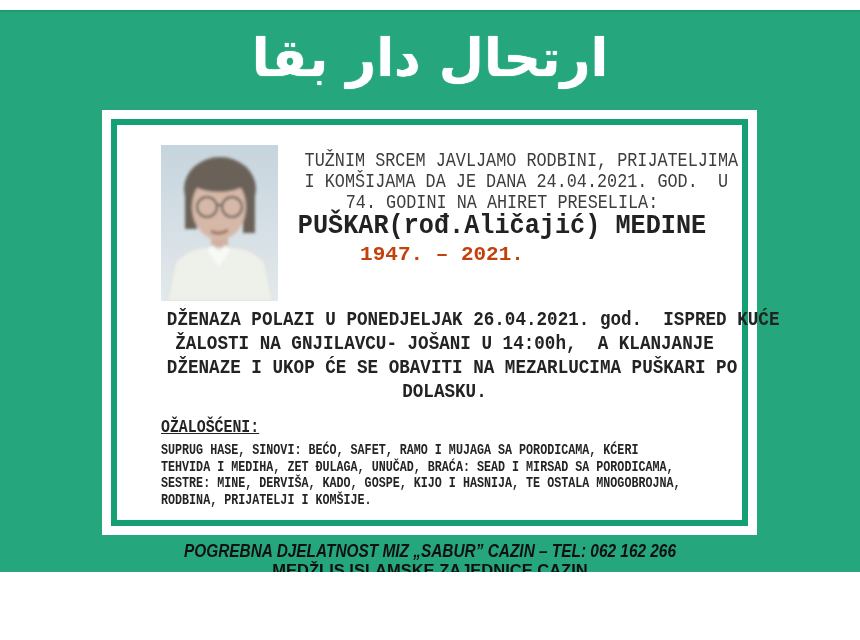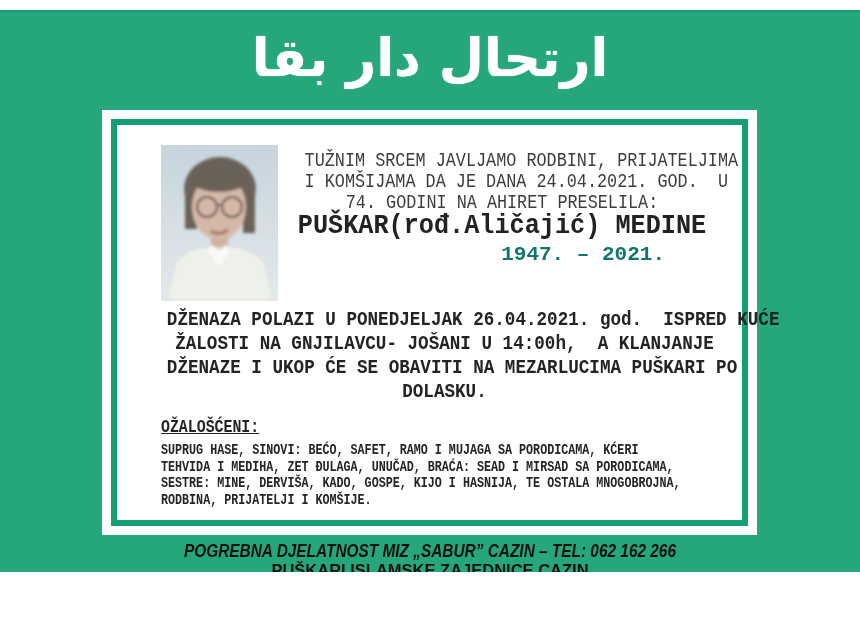--- a/index.html
+++ b/index.html
@@ -50,23 +50,23 @@
     font-size: 20px; line-height: 21px; color: #3d3d3d;
     transform: scaleX(0.84); transform-origin: center top;
   }
   .name {
     position: absolute; left: 150px; top: 86px; width: 470px;
     text-align: center; white-space: pre;
     font-size: 28px; line-height: 30px; font-weight: bold; color: #222222;
     transform: scaleX(0.90); transform-origin: center top;
   }
   .years {
-    position: absolute; left: 78px; top: 118px; width: 470px;
-    text-align: right; white-space: pre;
-    font-size: 21px; font-weight: bold; color: #0f766e;
+    position: absolute; left: 90px; top: 118px; width: 470px;
+    text-align: center; white-space: pre;
+    font-size: 21px; font-weight: bold; color: #c2410c;
   }
   .funeral {
     position: absolute; left: 12px; top: 183px; width: 631px;
     text-align: center; white-space: pre;
     font-size: 20px; line-height: 24px; font-weight: bold; color: #232323;
     transform: scaleX(0.88); transform-origin: center top;
   }
   .mourners-heading {
     position: absolute; left: 44px; top: 292px;
     font-size: 17.5px; font-weight: bold; color: #232323;
@@ -151,15 +151,15 @@
       <div class="mourners">SUPRUG HASE, SINOVI: BEĆO, SAFET, RAMO I MUJAGA SA PORODICAMA, KĆERI
 TEHVIDA I MEDIHA, ZET ĐULAGA, UNUČAD, BRAĆA: SEAD I MIRSAD SA PORODICAMA,
 SESTRE: MINE, DERVIŠA, KADO, GOSPE, KIJO I HASNIJA, TE OSTALA MNOGOBROJNA,
 RODBINA, PRIJATELJI I KOMŠIJE.</div>
 
     </div>
   </div>
 
   <div class="footer-line1">POGREBNA DJELATNOST MIZ „SABUR” CAZIN – TEL: 062 162 266</div>
 
-  <div class="footer-line2">PUŠKARI ISLAMSKE ZAJEDNICE CAZIN</div>
+  <div class="footer-line2">MEDŽLIS ISLAMSKE ZAJEDNICE CAZIN</div>
 
 </div>
 
 </body></html>

